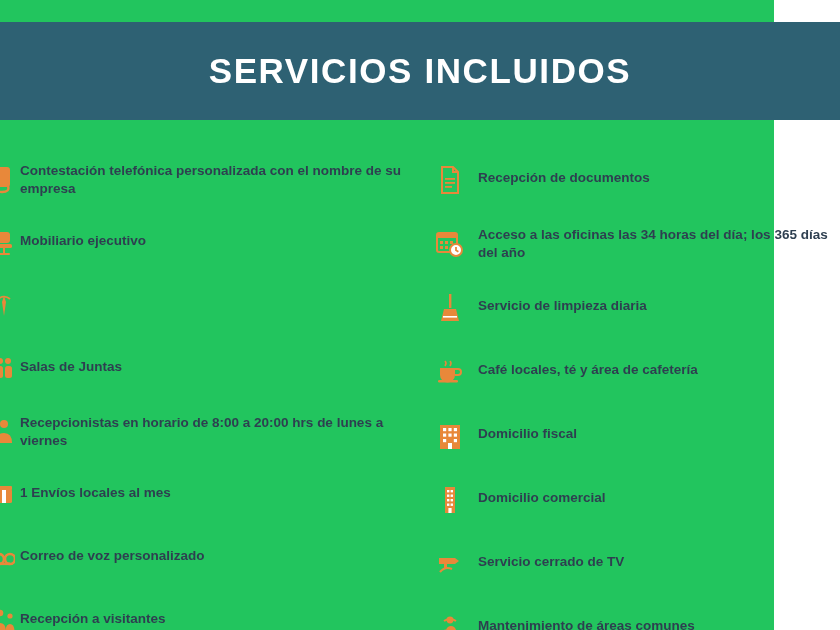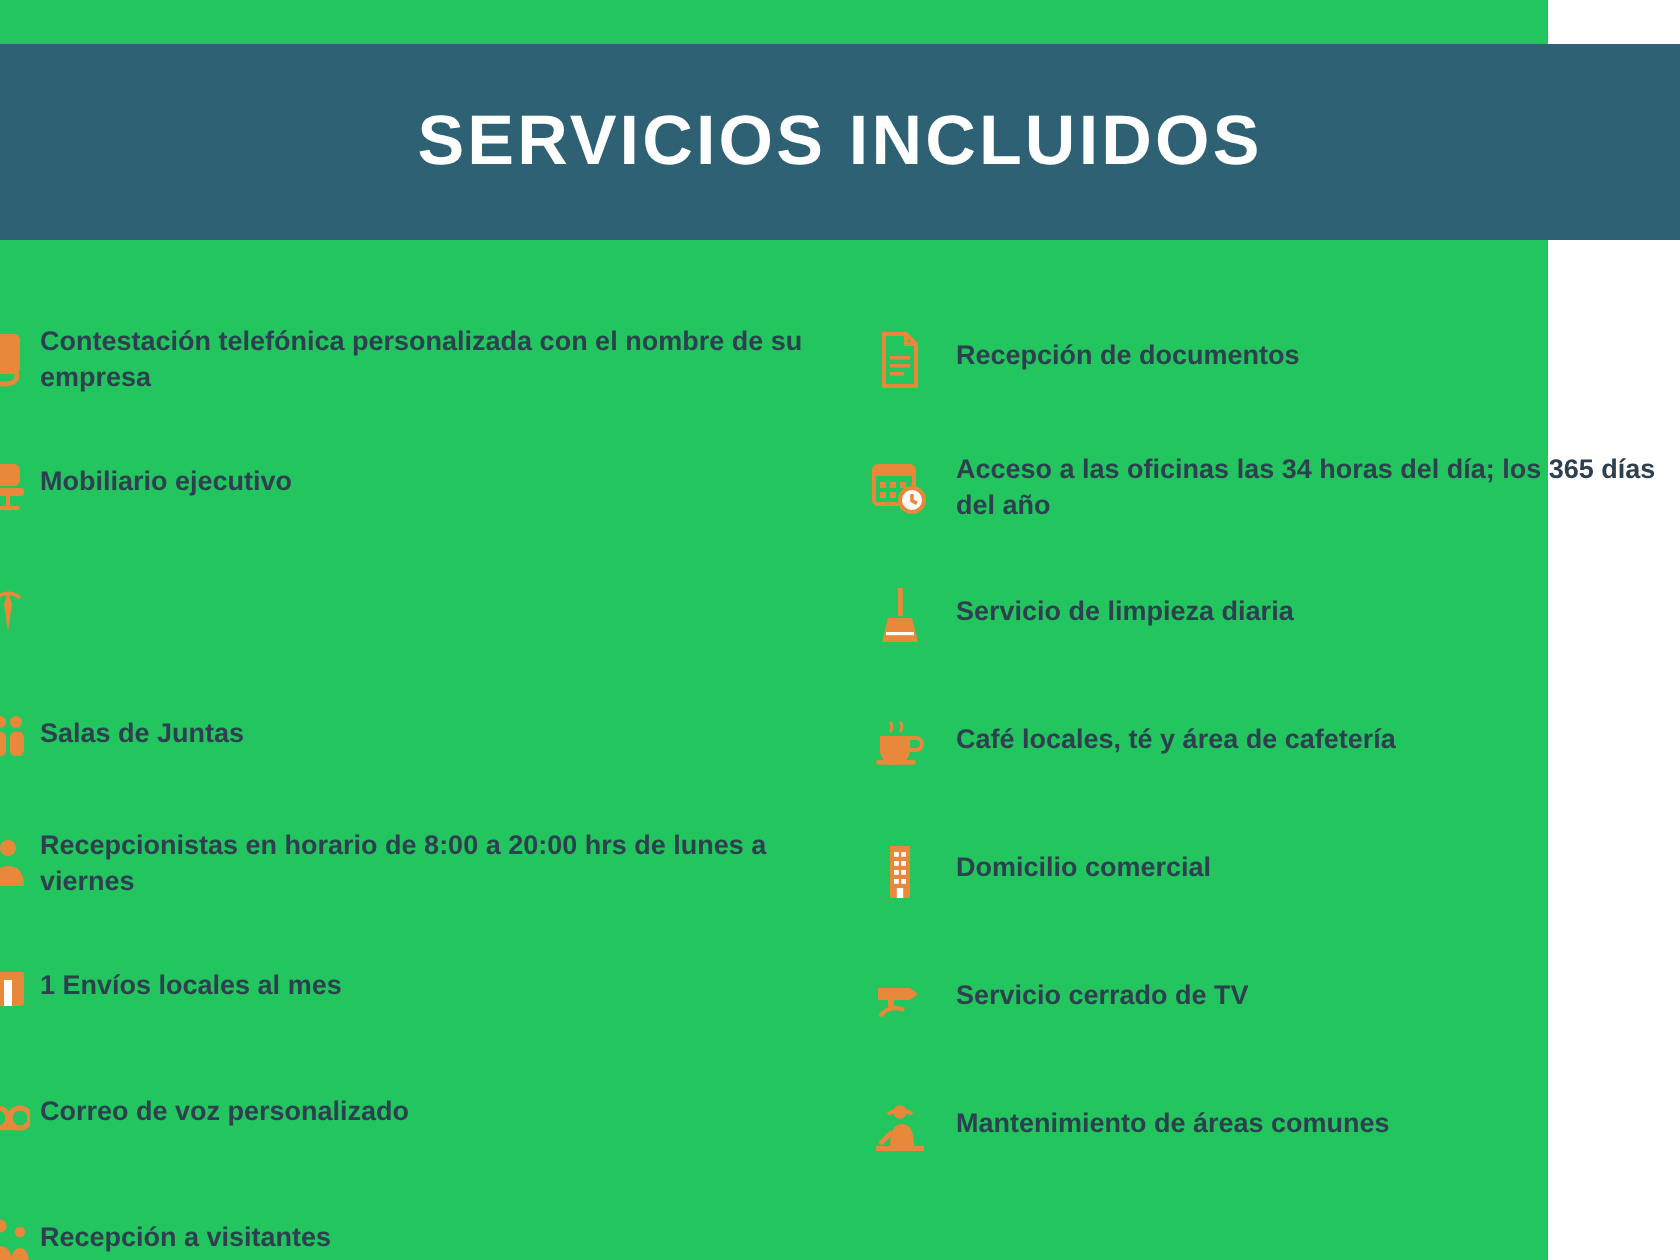--- a/index.html
+++ b/index.html
@@ -251,20 +251,37 @@
           <svg width="26" height="24" viewBox="0 0 26 24">
               <path d="M3 8 h15 v7 a7 7 0 0 1 -15 0 z" fill="#e8883a"></path>
               <path d="M18 9 h3 a3 3 0 0 1 0 6 h-3" fill="none" stroke="#e8883a" stroke-width="2"></path>
               <rect x="1" y="20" width="20" height="2.4" rx="1.2" fill="#e8883a"></rect>
               <path d="M8 1 q2 2 0 5 M13 1 q2 2 0 5" fill="none" stroke="#e8883a" stroke-width="1.6"></path>
             </svg>
         </span>
         <span class="label">Café locales, té y área de cafetería</span>
       </div>
 
+      <div class="item">
+        <span class="icon">
+          <svg width="24" height="28" viewBox="0 0 24 28">
+              <rect x="2" y="3" width="20" height="24" fill="#e8883a"></rect>
+              <rect x="5" y="6" width="3.2" height="3.2" fill="#ffffff"></rect>
+              <rect x="10.4" y="6" width="3.2" height="3.2" fill="#ffffff"></rect>
+              <rect x="15.8" y="6" width="3.2" height="3.2" fill="#ffffff"></rect>
+              <rect x="5" y="11.5" width="3.2" height="3.2" fill="#ffffff"></rect>
+              <rect x="10.4" y="11.5" width="3.2" height="3.2" fill="#ffffff"></rect>
+              <rect x="15.8" y="11.5" width="3.2" height="3.2" fill="#ffffff"></rect>
+              <rect x="5" y="17" width="3.2" height="3.2" fill="#ffffff"></rect>
+              <rect x="15.8" y="17" width="3.2" height="3.2" fill="#ffffff"></rect>
+              <rect x="10" y="21" width="4" height="6" fill="#ffffff"></rect>
+            </svg>
+        </span>
+        <span class="label">Domicilio fiscal</span>
+      </div>
 
       <div class="item">
         <span class="icon">
           <svg width="20" height="30" viewBox="0 0 20 30">
               <rect x="5" y="2" width="10" height="26" fill="#e8883a"></rect>
               <rect x="7" y="5" width="2.4" height="2.4" fill="#ffffff"></rect>
               <rect x="10.6" y="5" width="2.4" height="2.4" fill="#ffffff"></rect>
               <rect x="7" y="9.5" width="2.4" height="2.4" fill="#ffffff"></rect>
               <rect x="10.6" y="9.5" width="2.4" height="2.4" fill="#ffffff"></rect>
               <rect x="7" y="14" width="2.4" height="2.4" fill="#ffffff"></rect>

